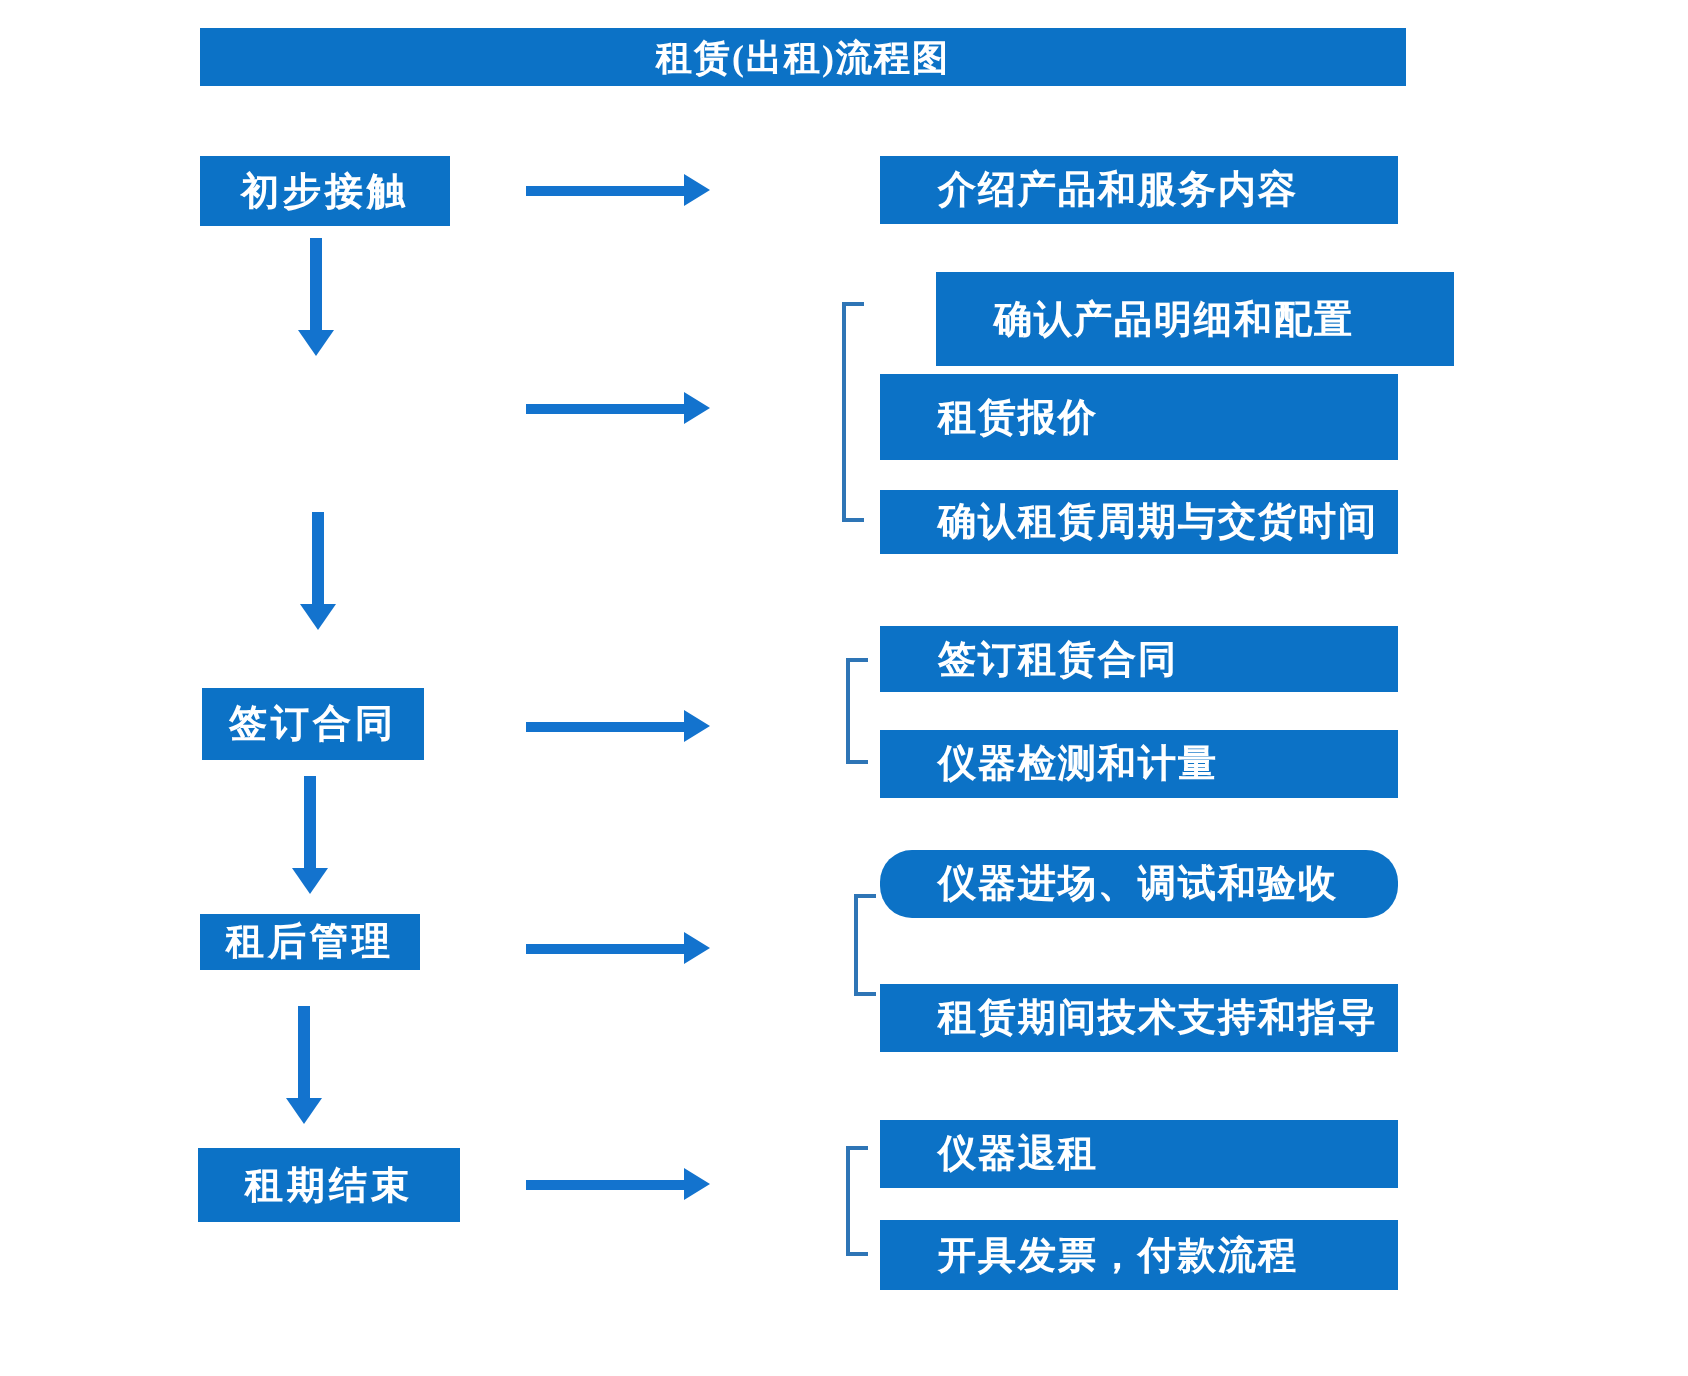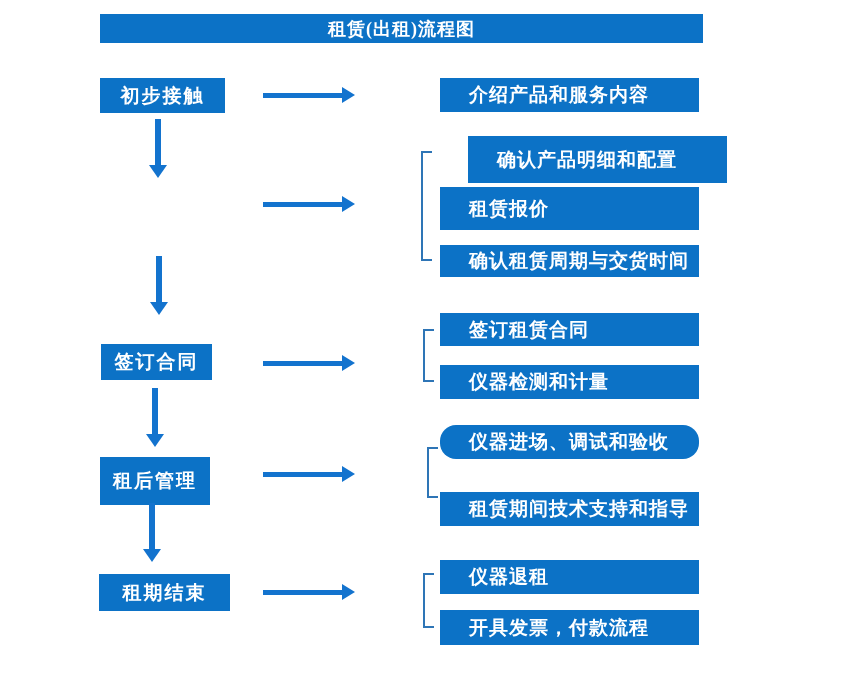--- a/index.html
+++ b/index.html
@@ -99,21 +99,21 @@
 </style>
 </head>
 <body>
 
 <div id="canvas">
 
   <div class="title-bar" style="left:100px; top:14px; width:603px; height:29px;">租赁(出租)流程图</div>
 
   <div class="step-box" style="left:100px; top:78px; width:125px; height:35px;">初步接触</div>
   <div class="step-box" style="left:101px; top:344px; width:111px; height:36px;">签订合同</div>
-  <div class="step-box" style="left:100px; top:457px; width:110px; height:48px;">租后管理</div>
+  <div class="step-box" style="left:100px; top:457px; width:110px; height:28px;">租后管理</div>
   <div class="step-box" style="left:99px; top:574px; width:131px; height:37px;">租期结束</div>
 
   <div class="v-arrow" style="left:149px; top:119px;">
     <div class="shaft"></div>
     <div class="head"></div>
   </div>
   <div class="v-arrow" style="left:150px; top:256px;">
     <div class="shaft"></div>
     <div class="head"></div>
   </div>

